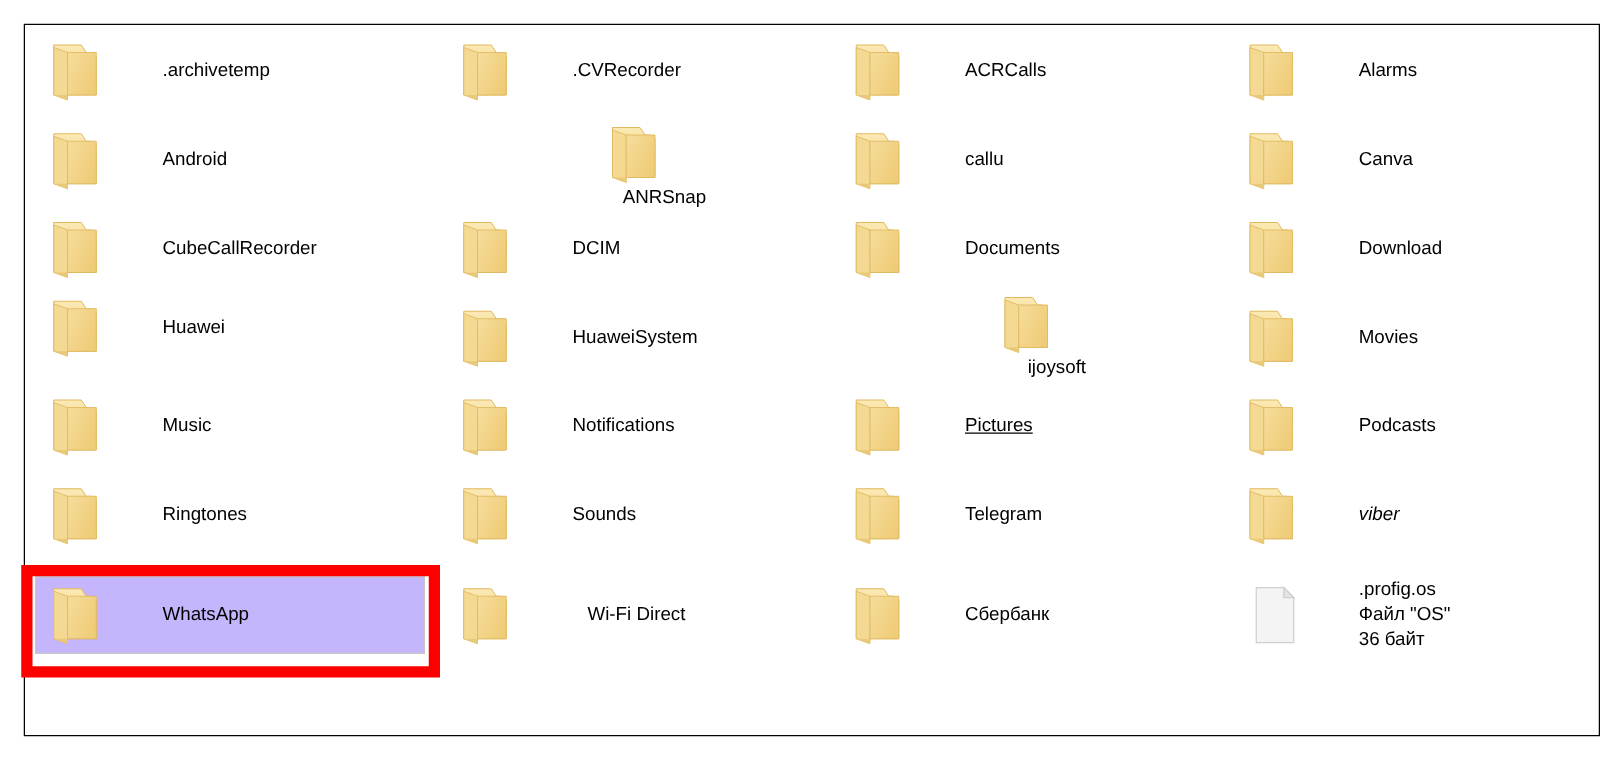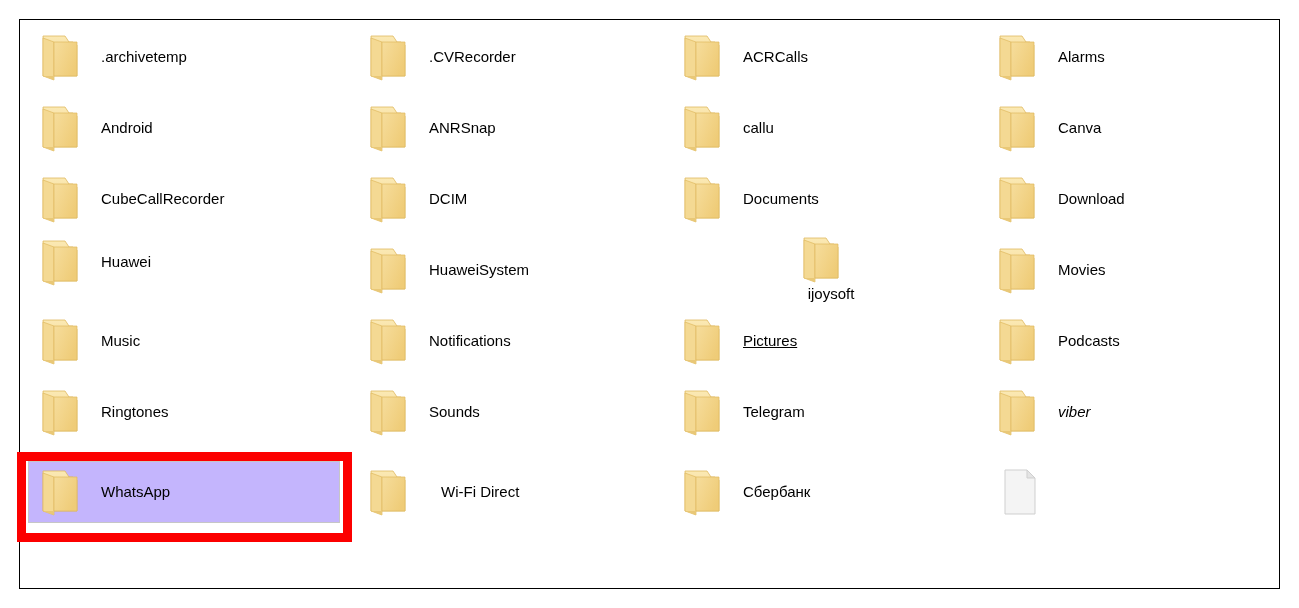--- a/index.html
+++ b/index.html
@@ -63,20 +63,21 @@
     display: block;
     width: 46px;
     height: 50px;
   }
 
   .item-labels {
     display: flex;
     flex-direction: column;
     justify-content: flex-end;
     line-height: 1.35;
+    margin-left: 29px;
   }
   .item-name {
     font-size: 15px;
     color: #000000;
     white-space: nowrap;
   }
   .item-meta {
     font-size: 15px;
     color: #000000;
     white-space: nowrap;
@@ -285,21 +286,21 @@
             <path d="M30 10 H38 V15 H30 Z" fill="#eccb76"></path>
             <path d="M4 6 L15 10 V48 L4 44 Z" fill="#f4d993" stroke="#e0b95f" stroke-width="0.7"></path>
             <path d="M15 10 H38 V44 H15 Z" fill="url(#ffr)" stroke="#e0b95f" stroke-width="0.7"></path>
             <path d="M15 44 L15 48 L4 44 Z" fill="#e9c877"></path>
           </svg>
         </span>
         <span class="item-labels">
           <span class="item-name">.CVRecorder</span>
         </span>
       </div>
-      <div class="file-item" style="left: 336px; top: 77px;">
+      <div class="file-item" style="left: 336px; top: 77px; flex-direction: column;">
         <span class="item-icon">
           <svg viewBox="0 0 46 50">
             <defs>
               <linearGradient id="fbk" x1="0" y1="0" x2="0" y2="1">
                 <stop offset="0" stop-color="#fbe9b4"></stop>
                 <stop offset="1" stop-color="#f0d086"></stop>
               </linearGradient>
               <linearGradient id="ffr" x1="0" y1="0" x2="1" y2="0.6">
                 <stop offset="0" stop-color="#f6dd9c"></stop>
                 <stop offset="1" stop-color="#efcc78"></stop>
@@ -748,17 +749,22 @@
           <span class="item-name">viber</span>
         </span>
       </div>
       <div class="file-item" style="left: 965px; top: 441px;">
         <span class="item-icon">
           <svg viewBox="0 0 46 50">
             <path d="M9 3 H31 L39 11 V47 H9 Z" fill="#f4f4f4" stroke="#cfcfcf" stroke-width="1"></path>
             <path d="M31 3 L39 11 H31 Z" fill="#e4e4e4" stroke="#cfcfcf" stroke-width="1"></path>
           </svg>
         </span>
+        <span class="item-labels">
+          <span class="item-name">.profig.os</span>
+          <span class="item-meta">Файл "OS"</span>
+          <span class="item-meta">36 байт</span>
+        </span>
       </div>
     </div>
 </div>
 
 <div id="highlight-box"></div>
 
 </body></html>

